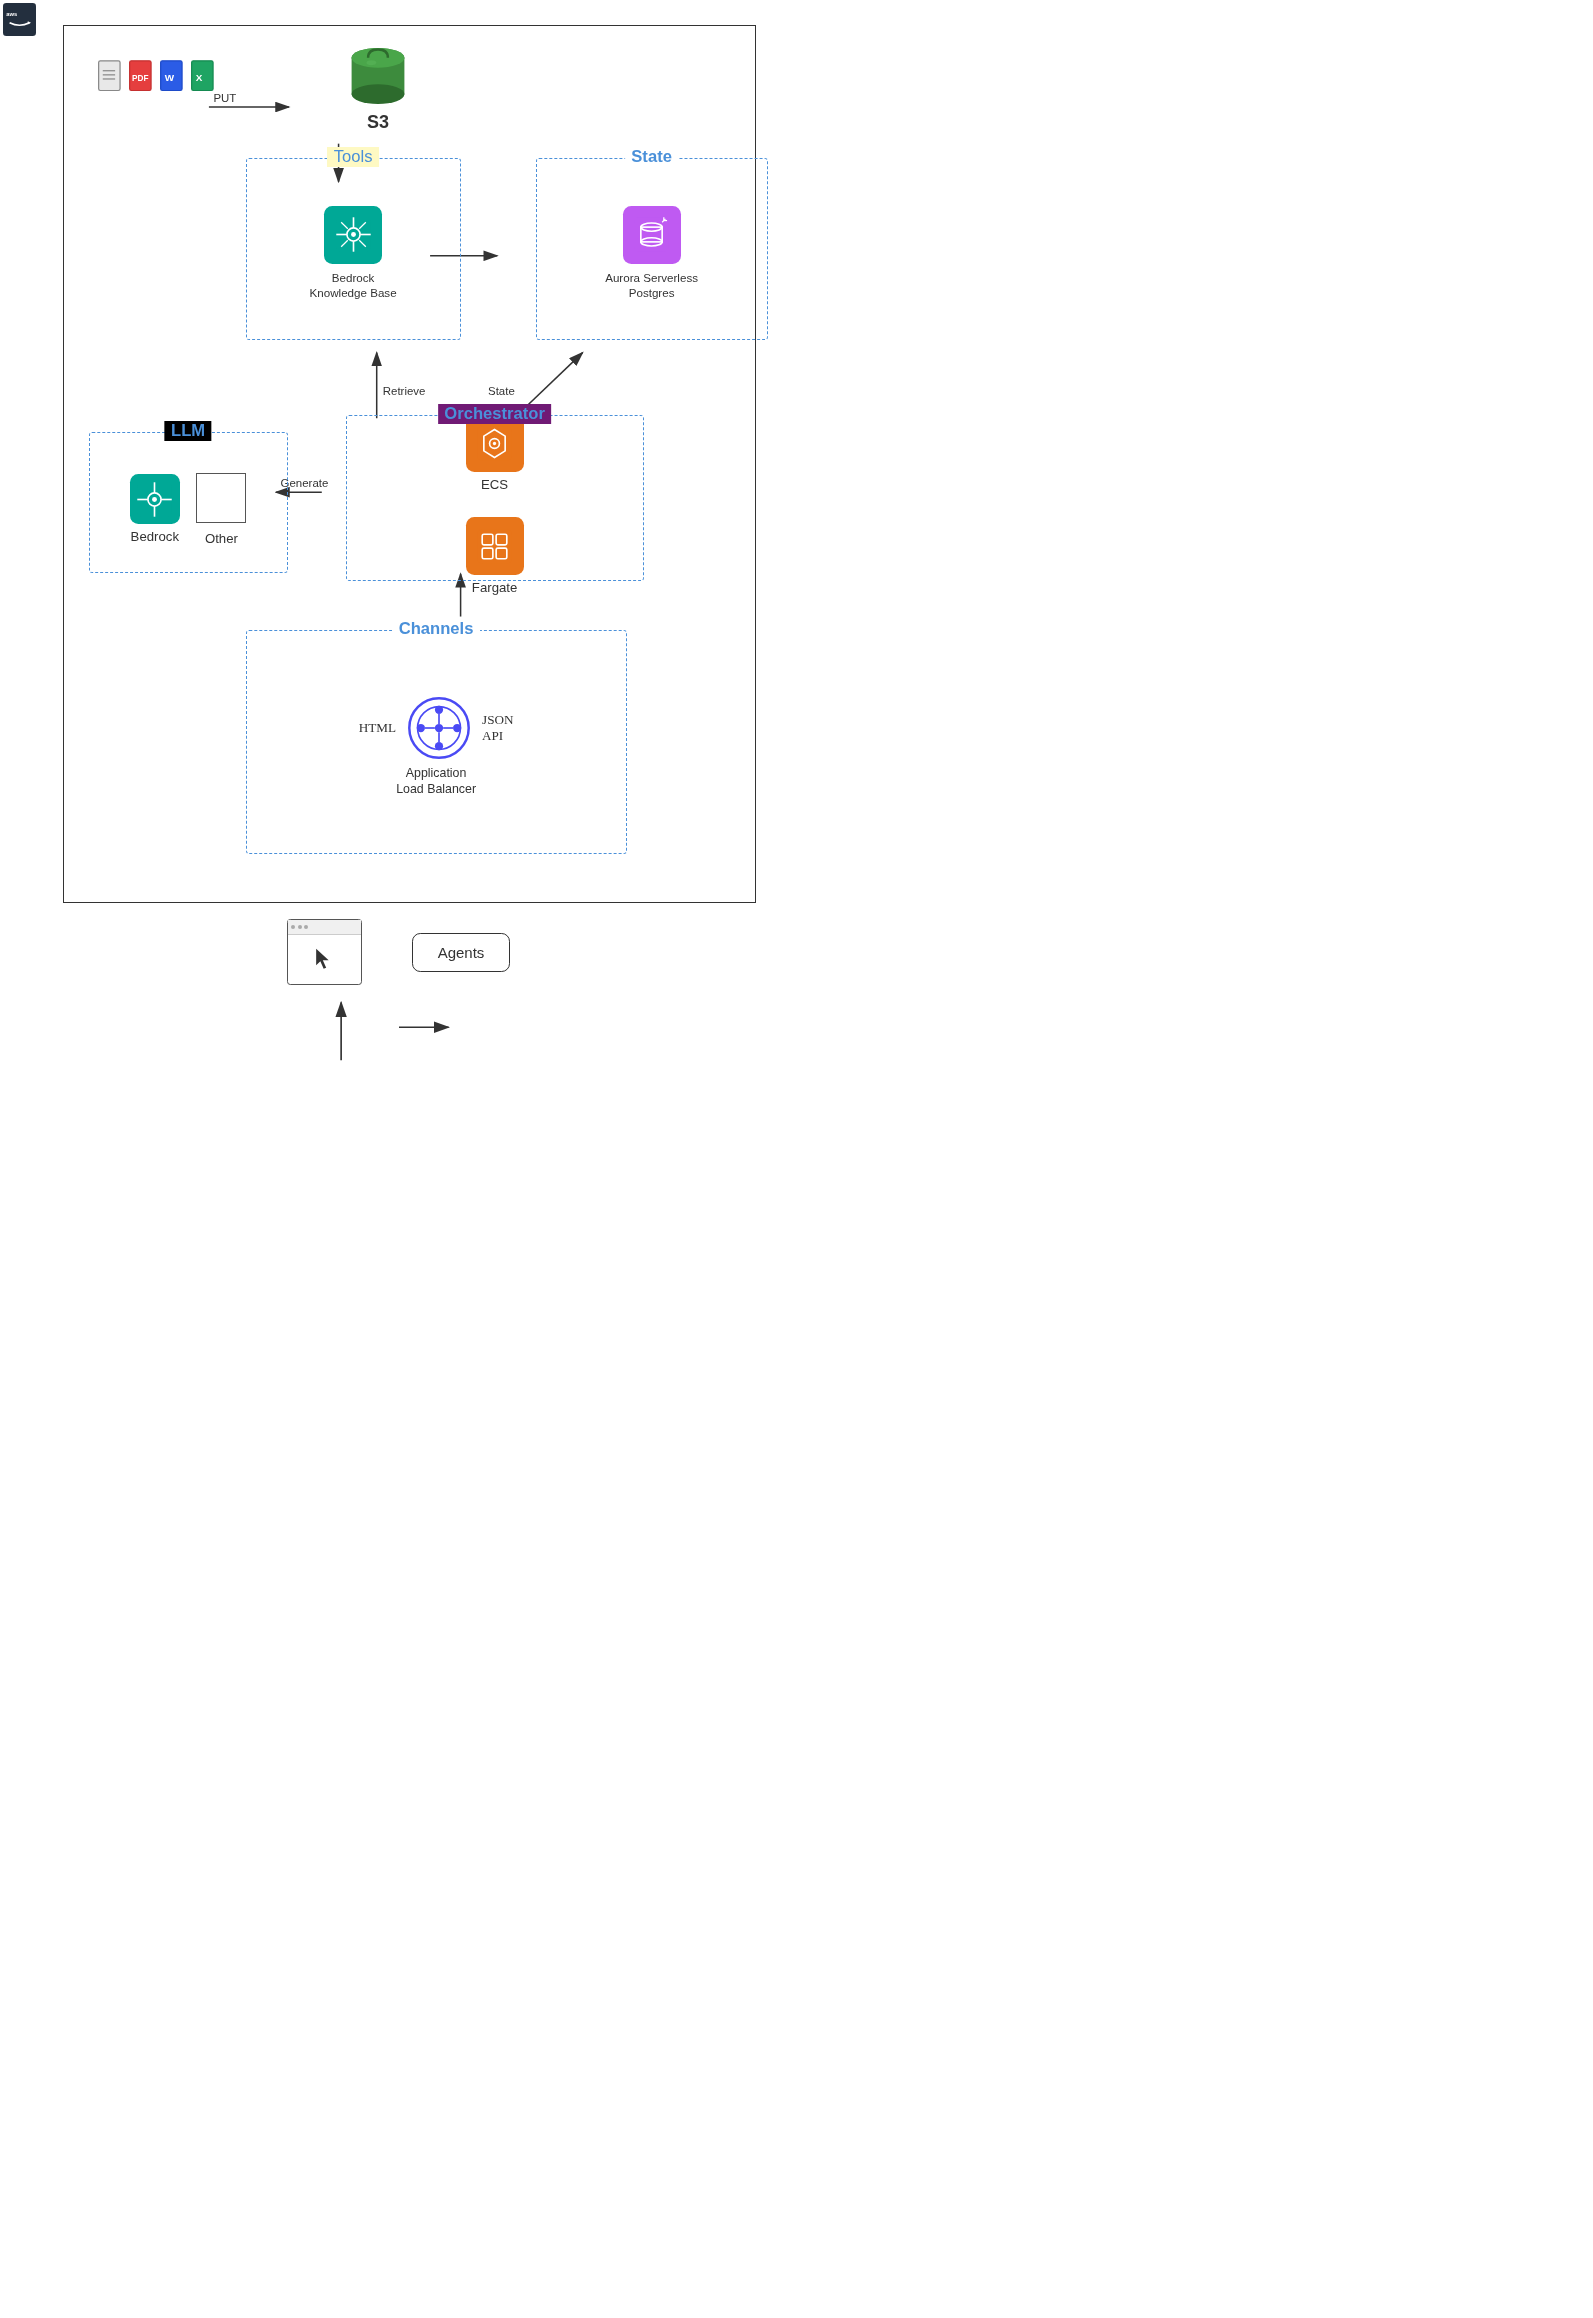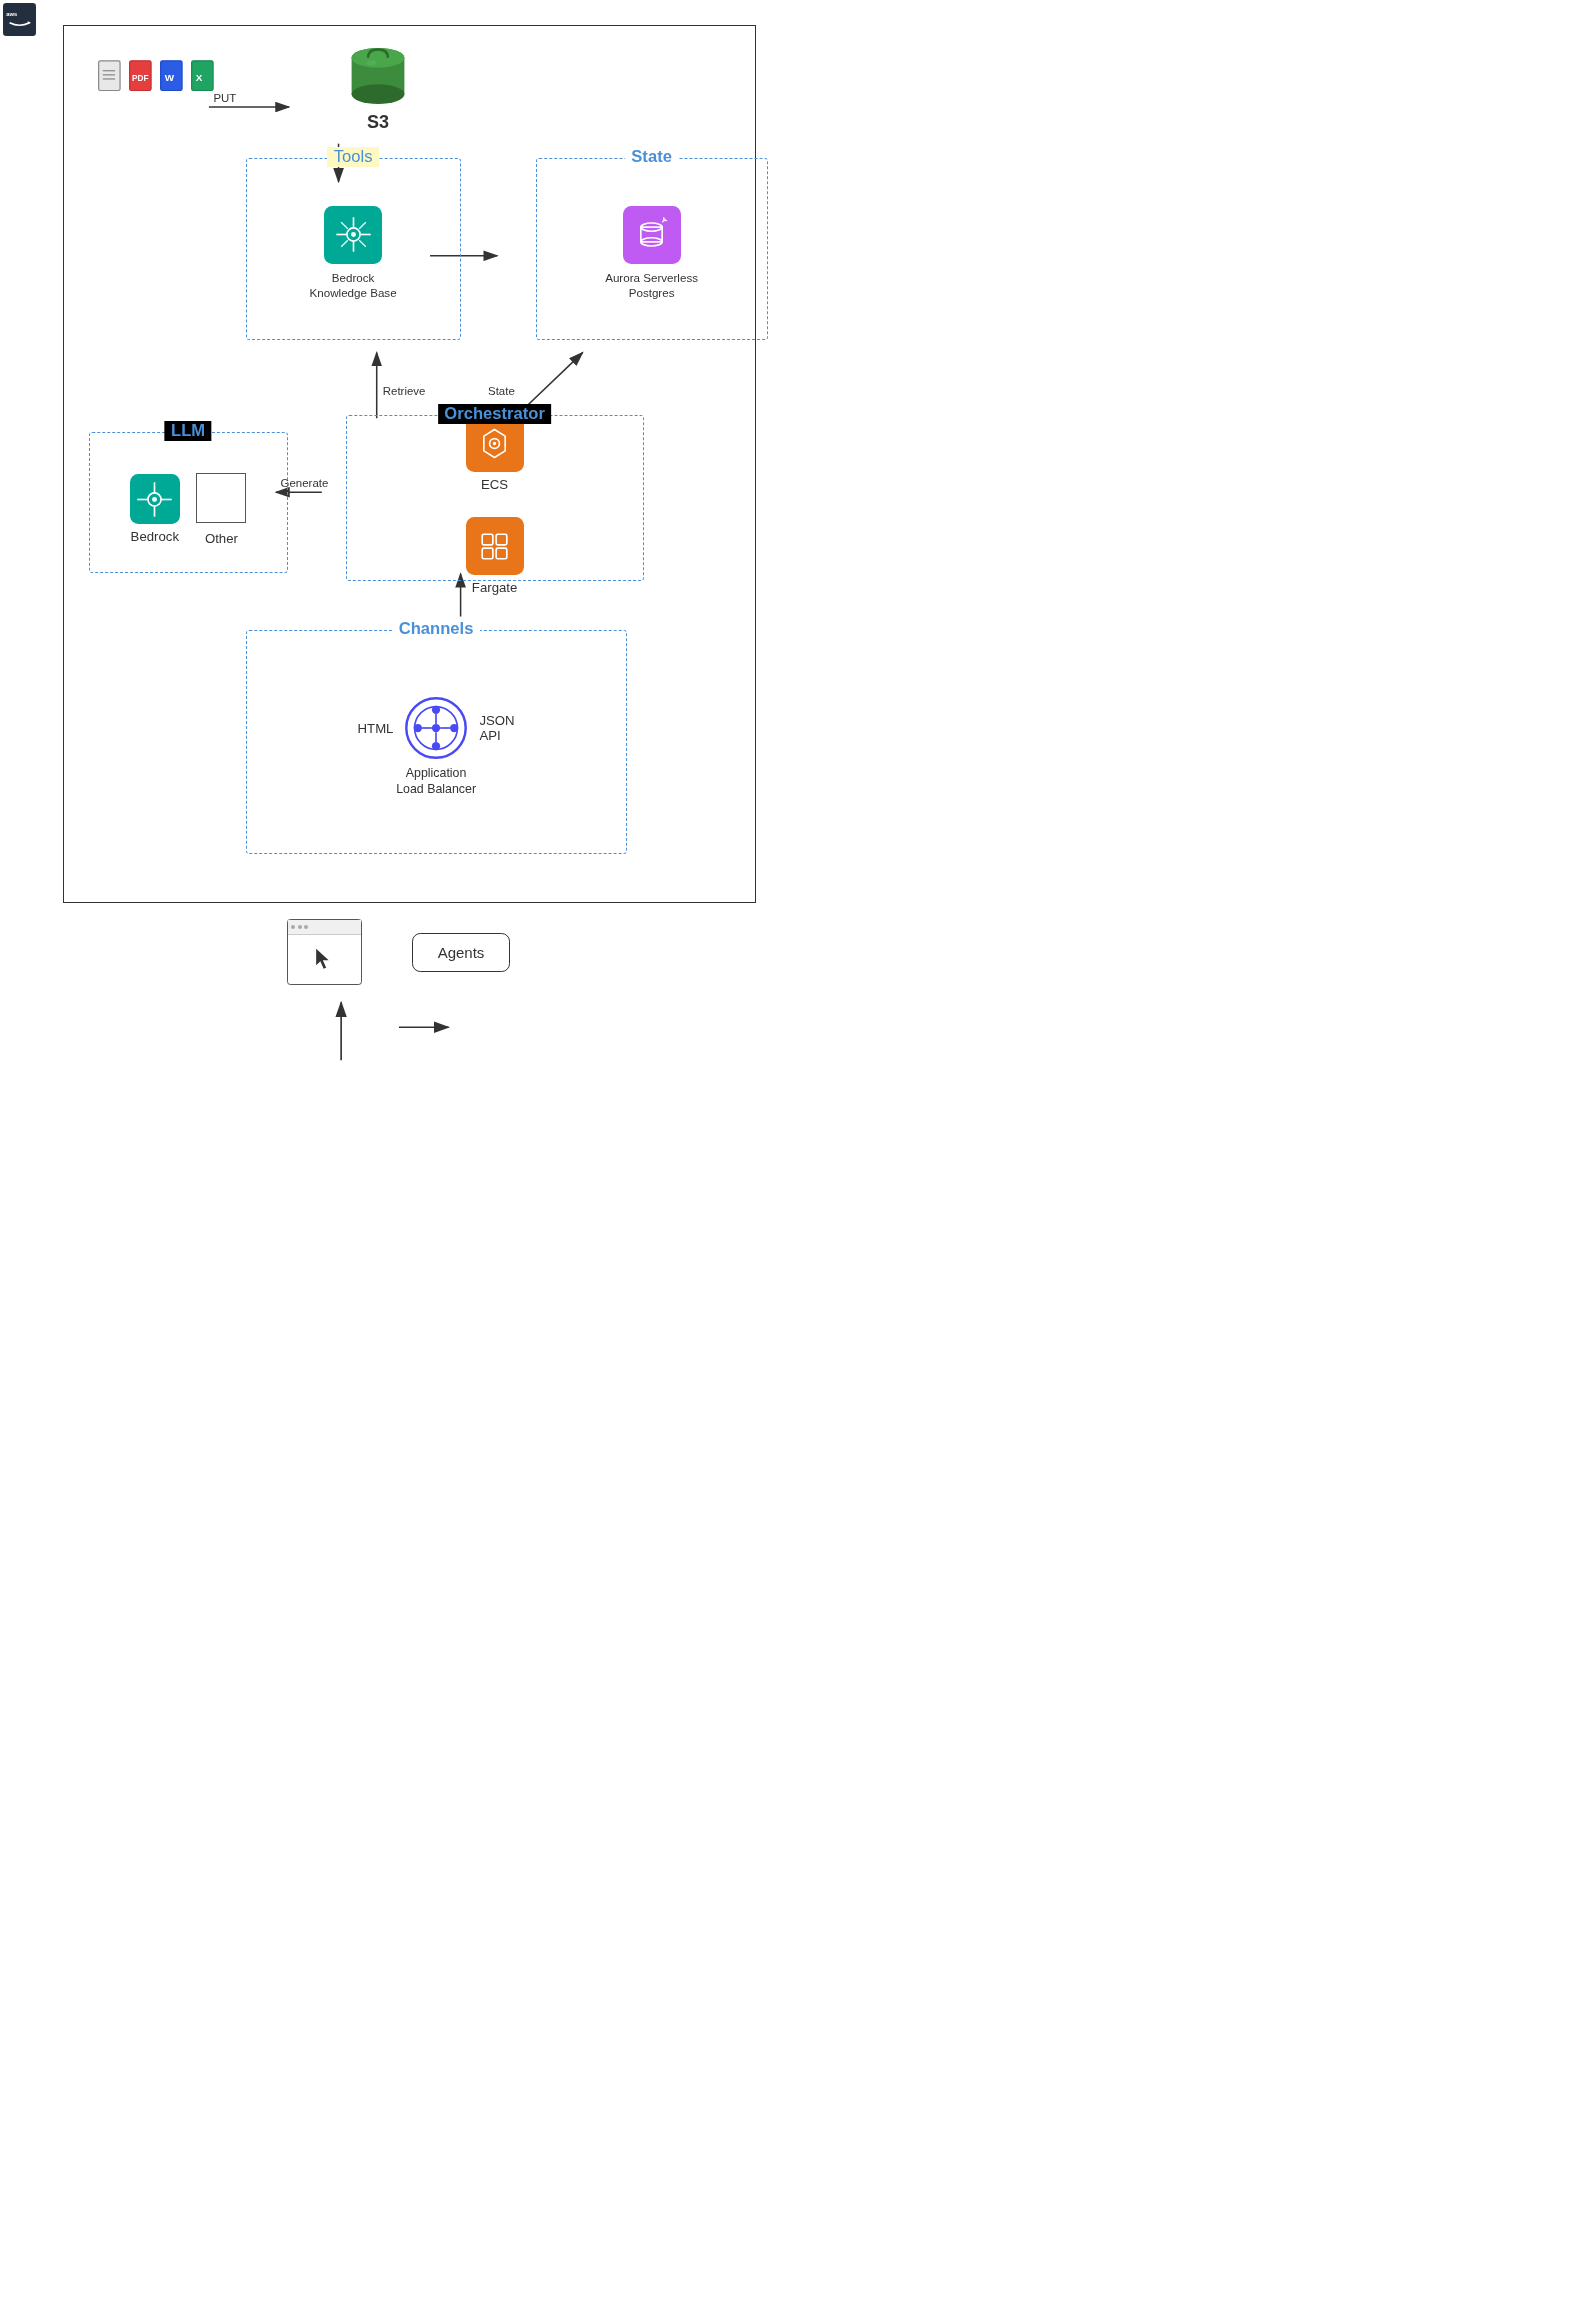--- a/index.html
+++ b/index.html
@@ -127,21 +127,21 @@
       top: 389px;
       left: 282px;
       width: 298px;
       height: 166px;
     }
     .orchestrator-label {
       position: absolute;
       top: -11.6px;
       left: 50%;
       transform: translateX(-50%);
-      background: #000000;
+      background: #701a75;
       padding: 0 6.6px;
       color: #4a90d9;
       font-size: 16.6px;
       font-weight: 600;
     }
 
     
     .channels-box {
       top: 604px;
       left: 182px;
@@ -430,21 +430,21 @@
             </svg>
           </div>
           <div class="icon-label">Fargate</div>
         </div>
       </div>
     </div>
 
     <div class="dashed-box channels-box">
       <div class="channels-label">Channels</div>
       <div style="display:flex; flex-direction:column; align-items:center; justify-content:center; height:100%; padding-top:8.3px;">
-        <div style="display:flex; align-items:center; gap:10px;">
+        <div style="display:flex; align-items:center; gap:10px;font-family:Liberation Serif, serif;">
           <div style="font-size:13.2px;color:#333;font-weight:500;">HTML</div>
           <svg width="66" height="66" viewBox="0 0 80 80">
             <circle cx="40" cy="40" r="36" fill="none" stroke="#4a4af4" stroke-width="3"></circle>
             <circle cx="40" cy="40" r="26" fill="none" stroke="#4a4af4" stroke-width="2"></circle>
 
             <circle cx="40" cy="18" r="5" fill="#4a4af4"></circle>
             <circle cx="62" cy="40" r="5" fill="#4a4af4"></circle>
             <circle cx="40" cy="62" r="5" fill="#4a4af4"></circle>
             <circle cx="18" cy="40" r="5" fill="#4a4af4"></circle>
             <circle cx="40" cy="40" r="5" fill="#4a4af4"></circle>

